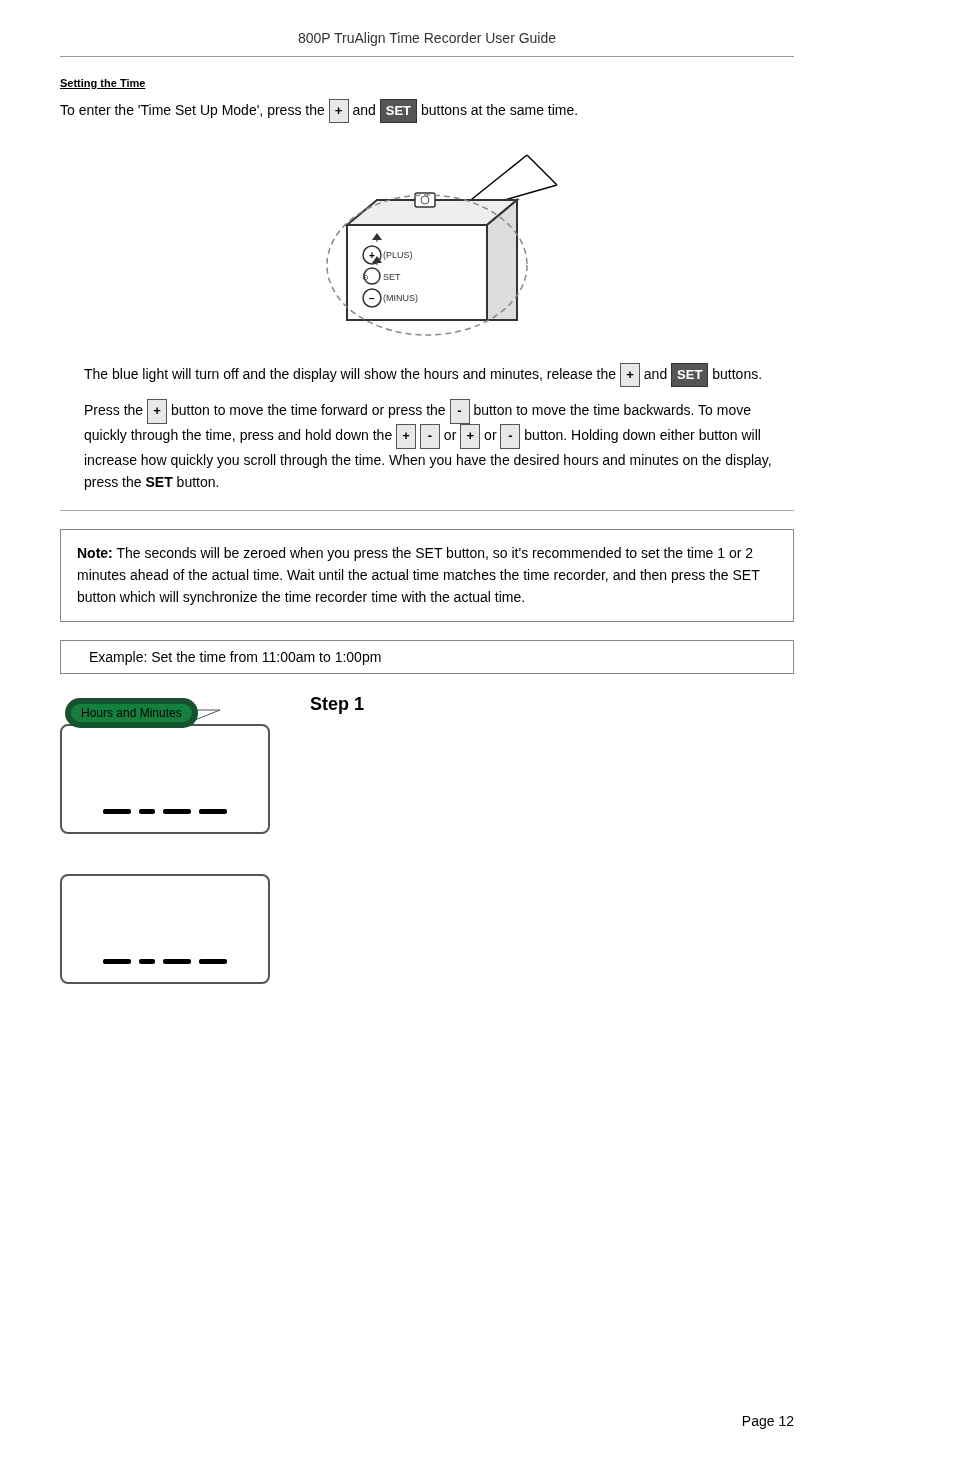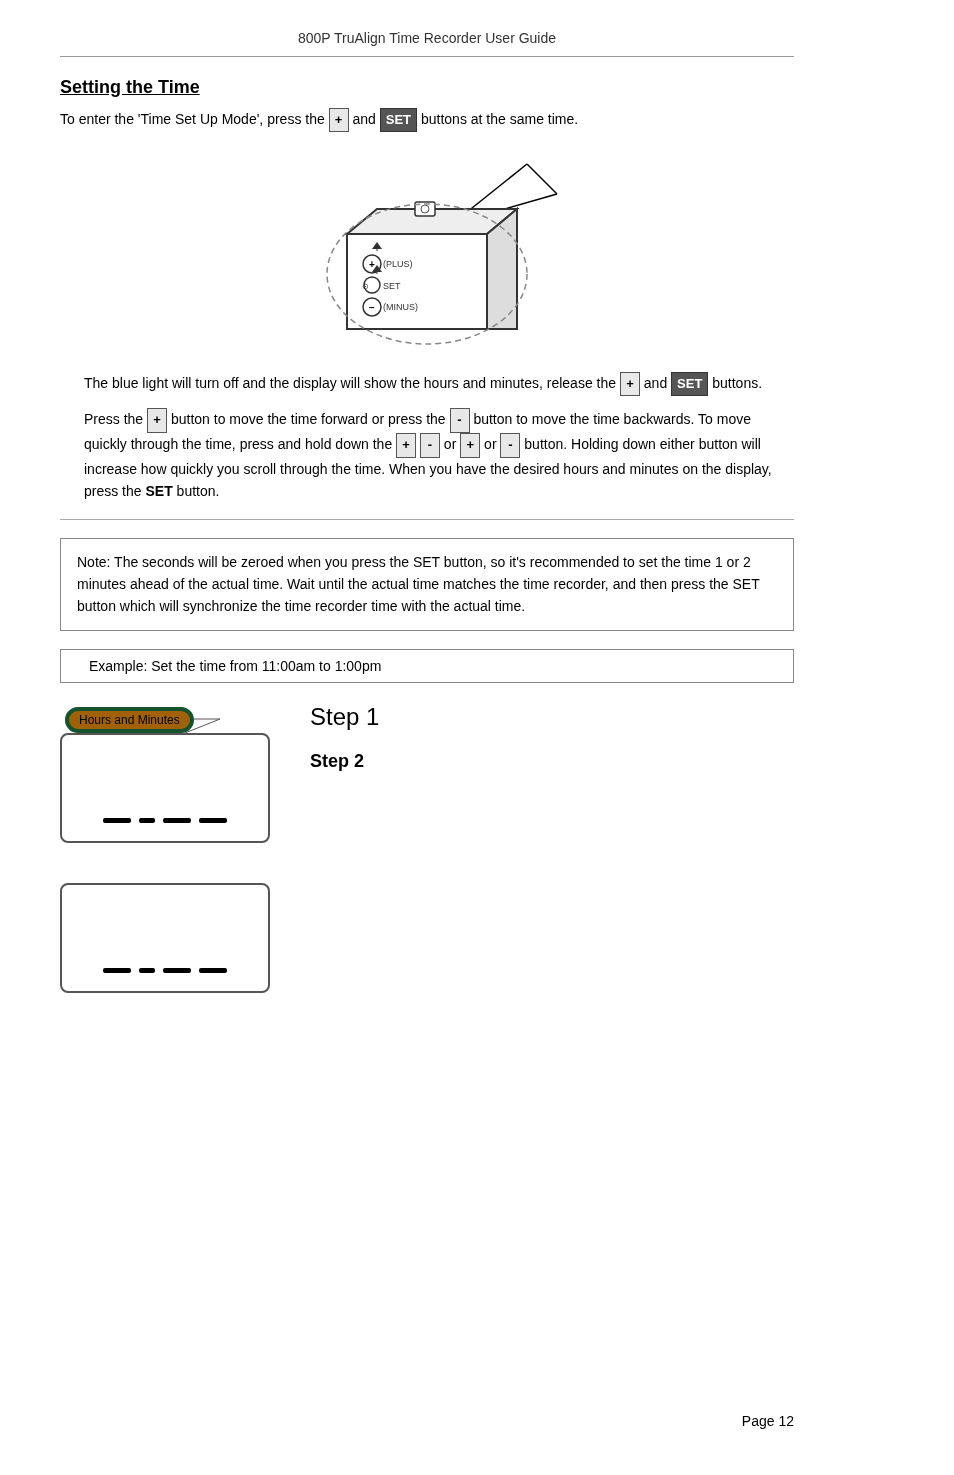--- a/index.html
+++ b/index.html
@@ -24,21 +24,21 @@
       padding-bottom: 10px;
       margin-bottom: 20px;
     }
     .header-title {
       font-size: 14px;
       color: #333;
     }
     .section-title {
       font-weight: bold;
       text-decoration: underline;
-      font-size: 18px;
+      font-size: 11px;
       margin-bottom: 10px;
     }
     .intro-text {
       font-size: 14px;
       line-height: 1.5;
       margin-bottom: 12px;
     }
     .inline-btn {
       display: inline-block;
       border: 1px solid #555;
@@ -72,21 +72,21 @@
       margin-left: 24px;
     }
     .note-box {
       border: 1px solid #888;
       padding: 12px 16px;
       margin: 18px 0;
       font-size: 14px;
       line-height: 1.6;
     }
     .note-box b {
-      font-weight: normal;
+      font-weight: bold;
     }
     .example-box {
       border: 1px solid #888;
       padding: 8px 28px;
       margin: 10px 0 20px 0;
       font-size: 14px;
     }
     .steps-section {
       display: flex;
       flex-direction: row;
@@ -129,22 +129,22 @@
       width: 16px;
       height: 5px;
       background: #000;
       border-radius: 2px;
     }
     .steps-text {
       flex: 1;
       padding-top: 0px;
     }
     .step-heading {
-      font-size: 24px;
-      font-weight: normal;
+      font-size: 18px;
+      font-weight: bold;
       margin-bottom: 0;
       margin-top: 0;
     }
     .step-heading-2 {
       font-size: 18px;
       font-weight: bold;
       margin-bottom: 6px;
       margin-top: 20px;
     }
     .step-text {
@@ -268,21 +268,21 @@
     <span>Example: Set the time from 11:00am to 1:00pm</span>
   </div>
 
   <div class="steps-section">
 
     <div class="display-panels">
 
       <div class="display-panel-wrap" style="position:relative; margin-top: 30px;">
 
         <div style="position:absolute; top:-26px; left:5px; display:flex; align-items:center; z-index:2;">
-          <div style="border:4px solid #14532d; border-radius:20px; padding:2px 10px; font-size:12px; background:#a16207; white-space:nowrap;">Hours and Minutes</div>
+          <div style="border:6px solid #14532d; border-radius:20px; padding:2px 10px; font-size:12px; background:#15803d; white-space:nowrap;">Hours and Minutes</div>
 
         </div>
 
         <svg style="position:absolute; top:-26px; left:0; width:220px; height:50px; overflow:visible; pointer-events:none;">
 
           <line x1="128" y1="12" x2="160" y2="12" stroke="#555" stroke-width="1"></line>
           <line x1="160" y1="12" x2="90" y2="40" stroke="#555" stroke-width="1"></line>
           <polygon points="88,37 90,44 94,39" fill="#555"></polygon>
         </svg>
         <div class="display-panel">
@@ -303,20 +303,19 @@
             <div class="dash"></div>
             <div class="dash"></div>
           </div>
         </div>
       </div>
 
     </div>
 
     <div class="steps-text">
       <div class="step-heading">Step 1</div>
-      <div class="step-heading-2">Step 2</div>
     </div>
 
   </div>
 
   <div class="page-number">Page 12</div>
 
 </div>
 
 </body></html>

